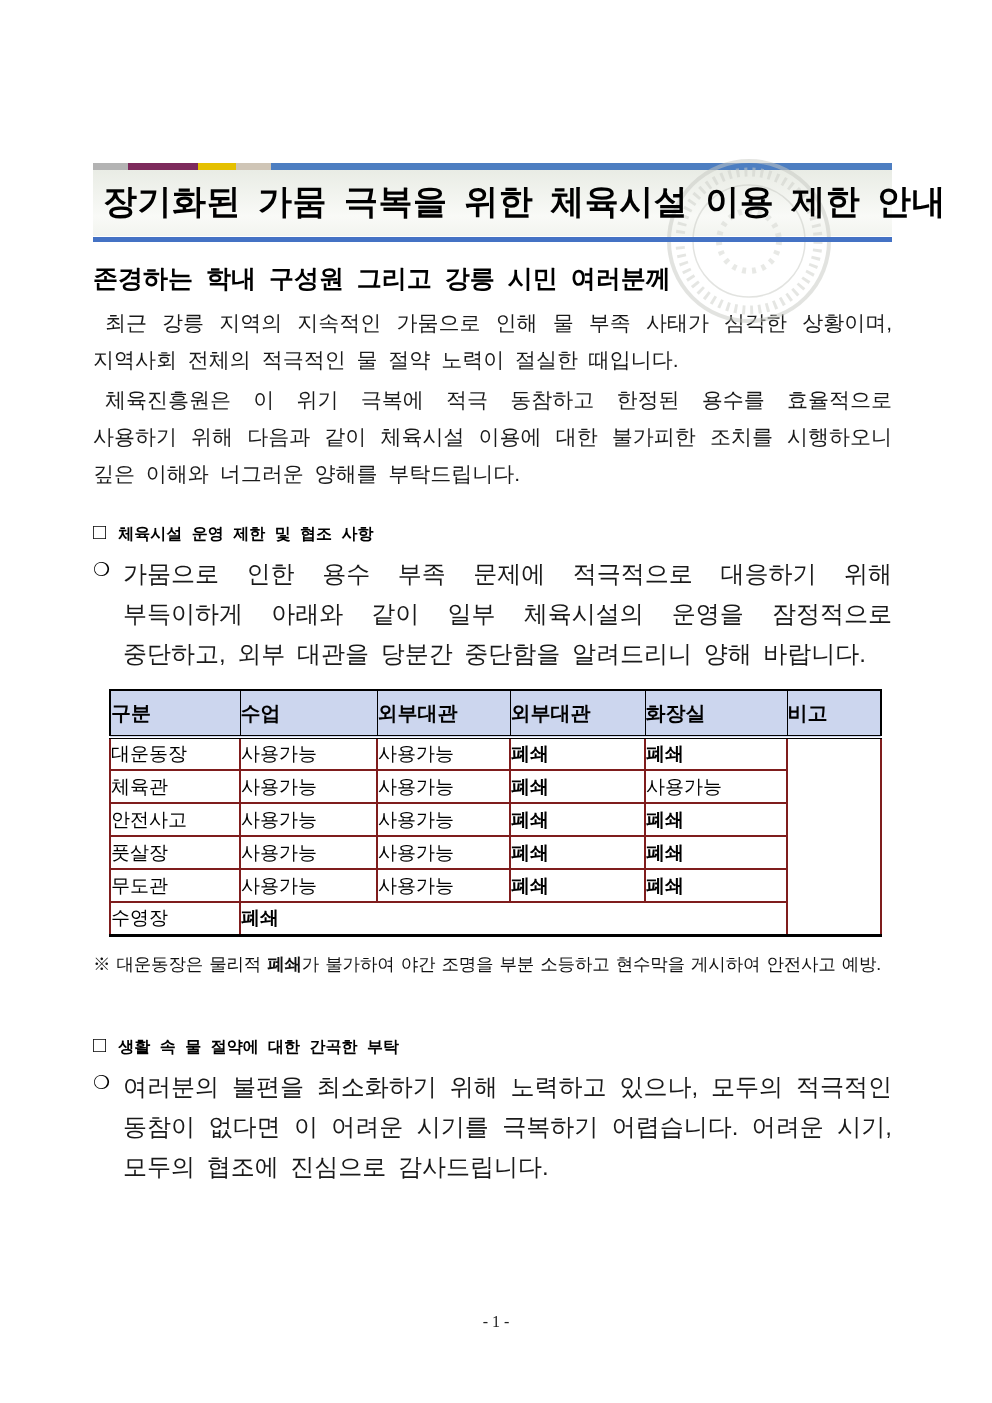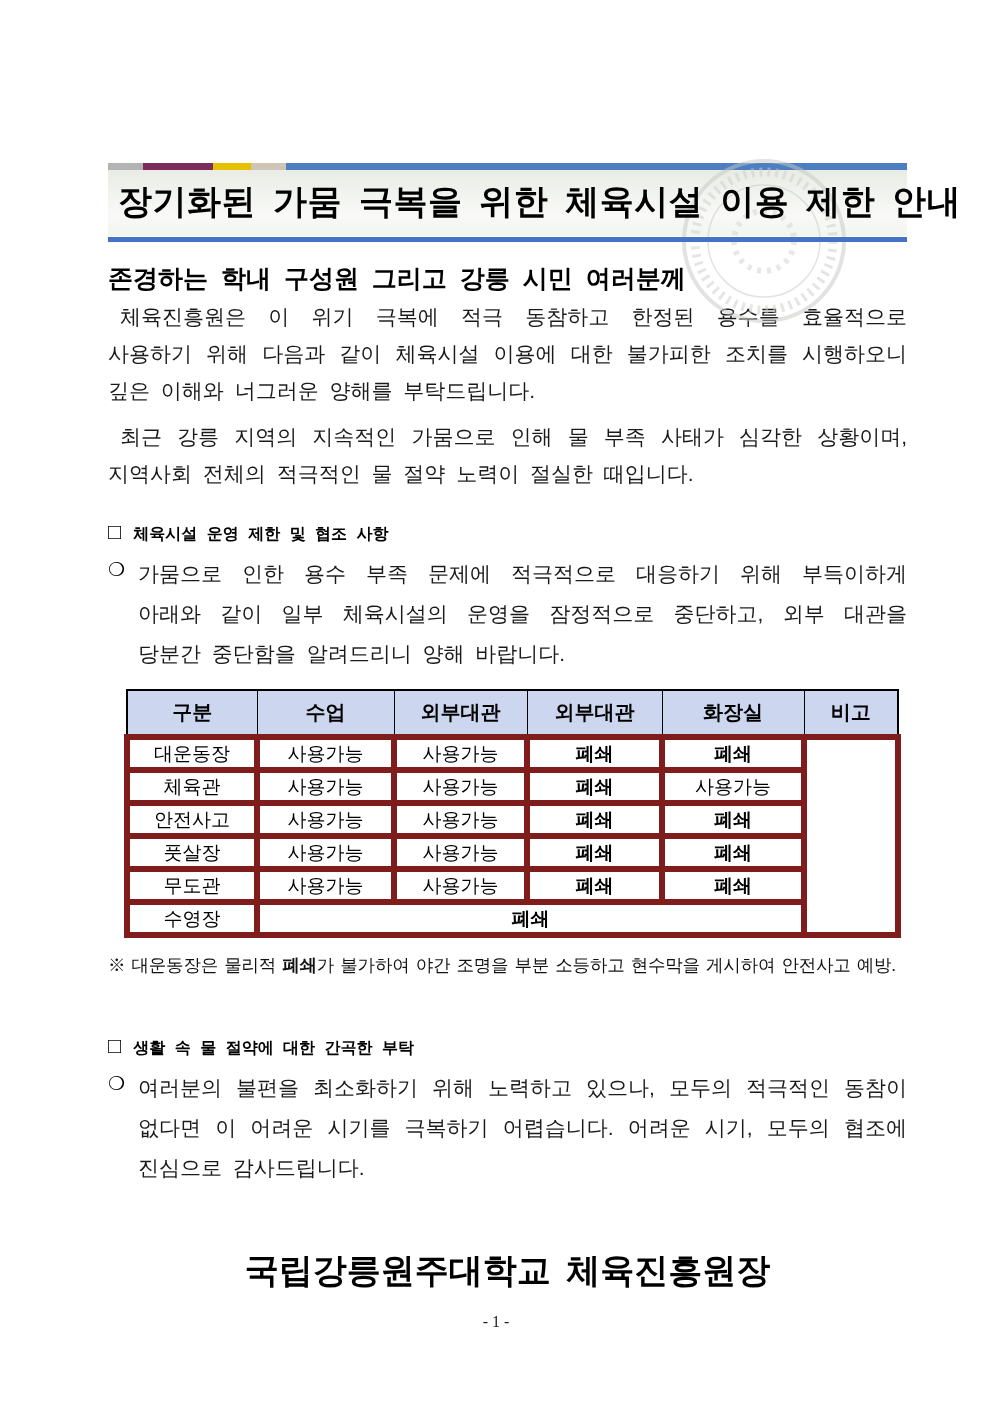--- a/index.html
+++ b/index.html
@@ -1,18 +1,18 @@
 <!DOCTYPE html>
 <html><head>
 <meta charset="utf-8">
 <style>
   * { margin: 0; padding: 0; box-sizing: border-box; }
   body { background: #ffffff; font-family: "Liberation Sans", "DejaVu Sans", sans-serif; }
   .page { position: relative; width: 992px; height: 1403px; background: #ffffff; overflow: hidden; margin: 0 auto; }
-  .content { position: absolute; left: 108px; top: 163px; width: 799px; }
+  .content { position: absolute; left: 93px; top: 163px; width: 799px; }
 
   
   .stripe { display: flex; height: 7px; width: 100%; }
   .stripe .seg-gray   { width: 35px;  background: #b3b3b3; }
   .stripe .seg-maroon { width: 70px;  background: #7d2a5c; }
   .stripe .seg-yellow { width: 38px;  background: #e5c000; }
   .stripe .seg-tan    { width: 35px;  background: #cfc5b6; }
   .stripe .seg-blue   { flex: 1;      background: #4d7ec1; }
 
   
@@ -27,29 +27,29 @@
   .para { margin-top: 9px; font-size: 21px; line-height: 37px; text-align: justify; color: #1a1a1a;
           text-indent: 12px; word-spacing: 5px; word-break: keep-all; }
   .para.second { margin-top: 3px; }
 
   .section { margin-top: 27px; display: flex; align-items: baseline; }
   .section .sq { font-size: 22px; font-weight: normal; color: #000; margin-right: 12px; }
   .section .sec-title { font-size: 16px; font-weight: bold; word-spacing: 5px; color: #000; }
 
   .bullet { margin-top: 9px; display: flex; }
   .bullet .bm { flex: none; width: 30px; font-size: 19px; padding-top: 4px; color: #000; }
-  .bullet .btext { flex: 1; font-size: 21px; line-height: 40px; text-align: justify; word-spacing: 5px;
+  .bullet .btext { flex: 1; font-size: 24px; line-height: 40px; text-align: justify; word-spacing: 5px;
                    color: #1a1a1a; word-break: keep-all; }
 
   
   table.facility { margin: 15px 0 0 16px; width: 771px; border-collapse: collapse; table-layout: fixed;
-                   text-align: center; color: #000; border: 2px solid #000; border-bottom: 3px solid #000; }
+                   text-align: left; color: #000; border: 2px solid #000; border-bottom: 3px solid #000; }
   table.facility th { background: #ccd6ee; font-size: 20px; font-weight: bold; height: 47px;
                       border: 1px solid #000; border-bottom: 4px double #000; }
-  table.facility td { font-size: 19px; height: 33px; border: 6px solid #7f1d1d; background: #fff; }
+  table.facility td { font-size: 19px; height: 33px; border: 2px solid #7f1d1d; background: #fff; }
   table.facility .closed { font-weight: bold; }
   table.facility td.remark { border-left: 1px solid #000; }
 
   .note { margin-top: 15px; font-family: "Liberation Serif", "DejaVu Serif", serif; font-size: 17.5px;
           color: #111; letter-spacing: -0.2px; word-spacing: 2px; white-space: nowrap; }
   .note .nb { font-weight: bold; }
 
   .section.second-sec { margin-top: 56px; }
 
   .closing { margin-top: 60px; text-align: center; font-size: 34px; font-weight: bold;
@@ -78,22 +78,22 @@
         <circle cx="85" cy="85" r="69" fill="none" stroke="#cdcfc9" stroke-width="9" stroke-dasharray="3 5"></circle>
         <circle cx="85" cy="85" r="56" fill="none" stroke="#c7c9c3" stroke-width="1.5"></circle>
         <circle cx="85" cy="85" r="30" fill="none" stroke="#d3d5cf" stroke-width="6" stroke-dasharray="4 6"></circle>
       </svg>
       <h1>장기화된 가뭄 극복을 위한 체육시설 이용 제한 안내</h1>
     </div>
     <div class="underline"></div>
 
     <div class="greeting">존경하는 학내 구성원 그리고 강릉 시민 여러분께</div>
 
+    <p class="para">최근 강릉 지역의 지속적인 가뭄으로 인해 물 부족 사태가 심각한 상황이며, 지역사회 전체의 적극적인 물 절약 노력이 절실한 때입니다.</p>
     <p class="para second">체육진흥원은 이 위기 극복에 적극 동참하고 한정된 용수를 효율적으로 사용하기 위해 다음과 같이 체육시설 이용에 대한 불가피한 조치를 시행하오니 깊은 이해와 너그러운 양해를 부탁드립니다.</p>
-    <p class="para">최근 강릉 지역의 지속적인 가뭄으로 인해 물 부족 사태가 심각한 상황이며, 지역사회 전체의 적극적인 물 절약 노력이 절실한 때입니다.</p>
 
     <div class="section">
       <span class="sq">□</span>
       <span class="sec-title">체육시설 운영 제한 및 협조 사항</span>
     </div>
     <div class="bullet">
       <span class="bm">❍</span>
       <div class="btext">가뭄으로 인한 용수 부족 문제에 적극적으로 대응하기 위해 부득이하게 아래와 같이 일부 체육시설의 운영을 잠정적으로 중단하고, 외부 대관을 당분간 중단함을 알려드리니 양해 바랍니다.</div>
     </div>
 
@@ -166,17 +166,16 @@
 
     <div class="section second-sec">
       <span class="sq">□</span>
       <span class="sec-title">생활 속 물 절약에 대한 간곡한 부탁</span>
     </div>
     <div class="bullet">
       <span class="bm">❍</span>
       <div class="btext">여러분의 불편을 최소화하기 위해 노력하고 있으나, 모두의 적극적인 동참이 없다면 이 어려운 시기를 극복하기 어렵습니다. 어려운 시기, 모두의 협조에 진심으로 감사드립니다.</div>
     </div>
 
-    <div class="closing">국립강릉원주대학교 체육진흥원장</div>
   </div>
 
   <div class="page-number">- 1 -</div>
 </div>
 
 </body></html>

